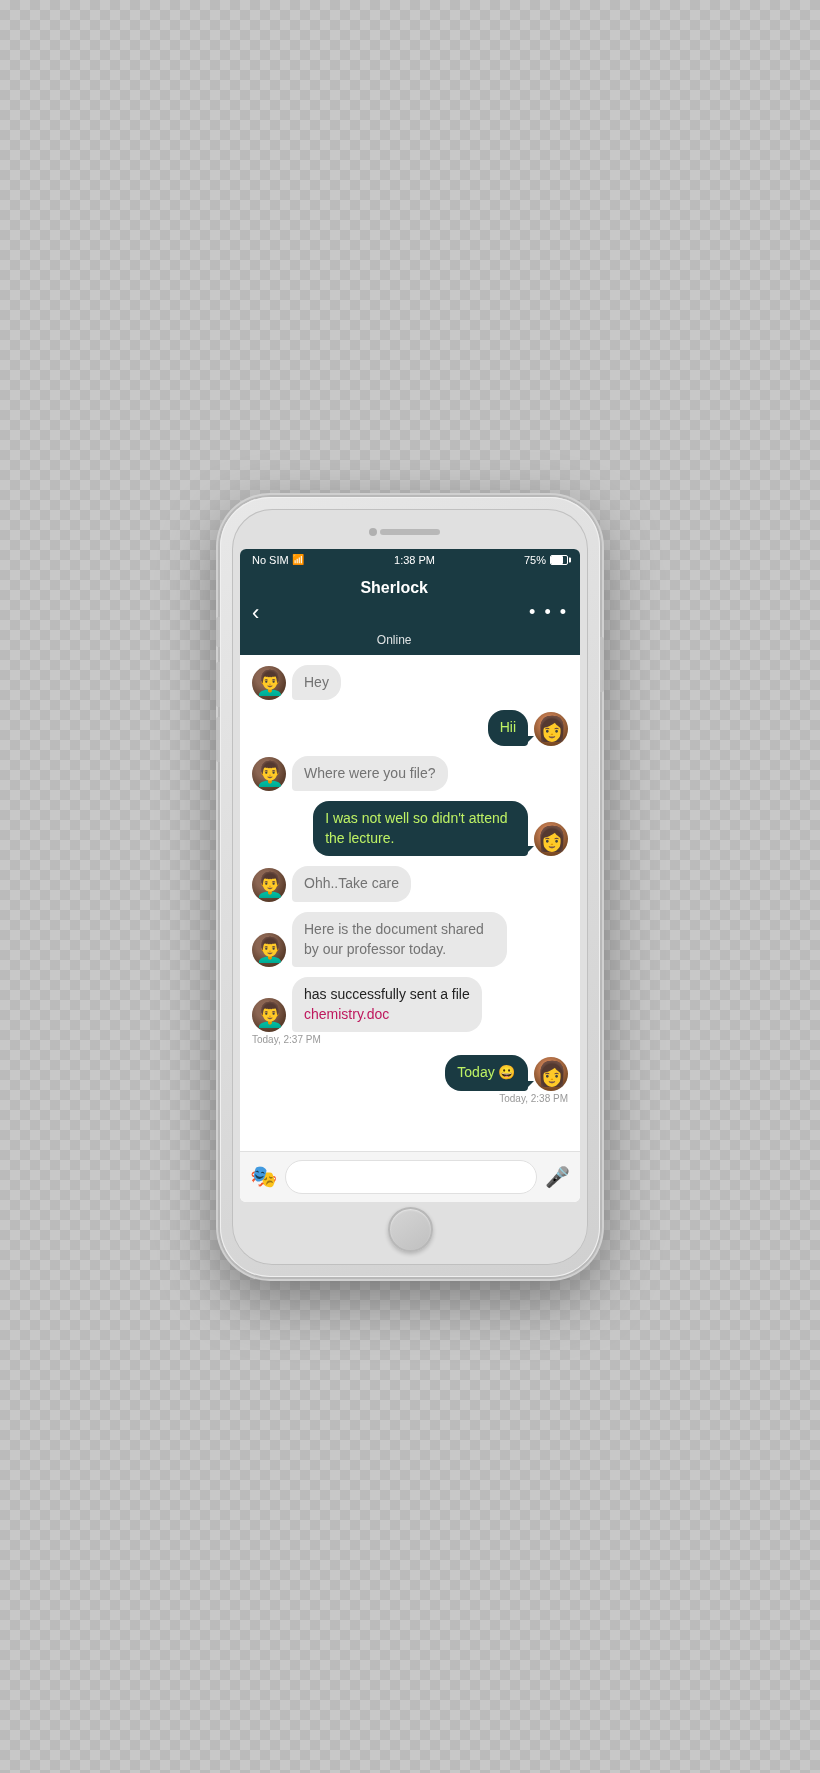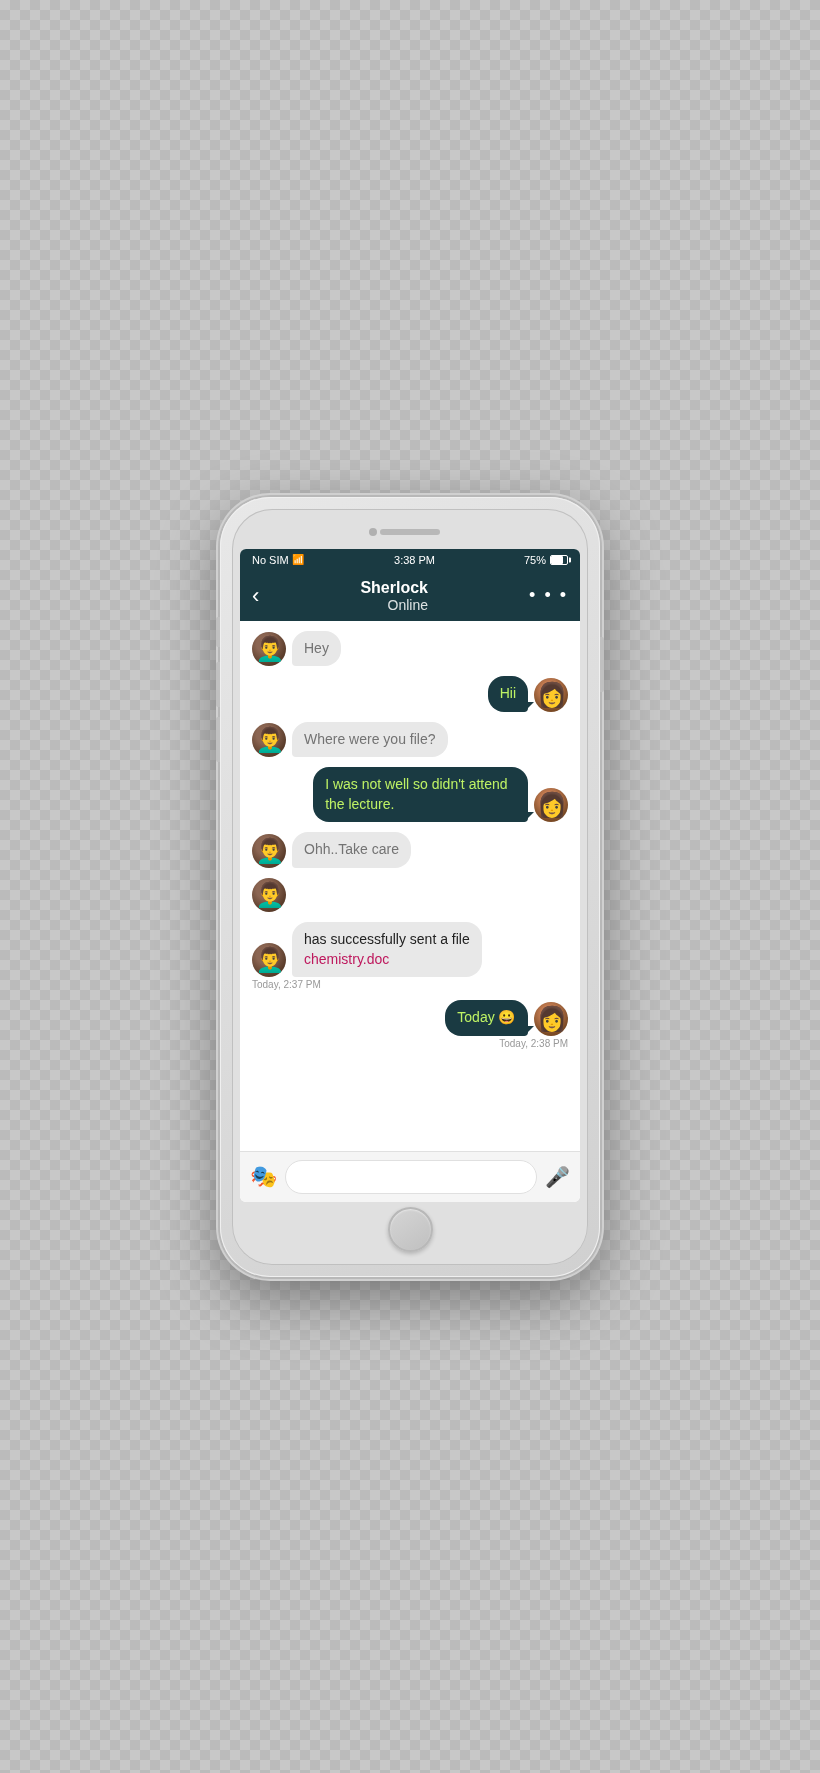--- a/index.html
+++ b/index.html
@@ -132,23 +132,23 @@
       display: flex;
       align-items: center;
       justify-content: space-between;
     }
     .header-back {
       font-size: 22px;
       color: white;
       cursor: pointer;
       font-weight: 300;
     }
-    .header-center { text-align: right; }
+    .header-center { text-align: center; }
     .header-name { font-size: 16px; font-weight: 600; }
-    .header-status { font-size: 14px; opacity: 0.85; }
+    .header-status { font-size: 12px; opacity: 0.85; margin-top: 36px; }
     .header-dots { font-size: 18px; letter-spacing: 2px; color: white; }
 
     
     .chat-body {
       flex: 1;
       background: white;
       overflow-y: auto;
       padding: 10px 12px;
       display: flex;
       flex-direction: column;
@@ -355,21 +355,21 @@
       <div class="phone-speaker"></div>
     </div>
 
     <div class="screen">
 
       <div class="status-bar">
         <div class="status-left">
           <span>No SIM</span>
           <span class="wifi-icon">📶</span>
         </div>
-        <span>3:38 PM</span>
+        <span>1:38 PM</span>
         <div class="status-right">
           <span>75%</span>
           <div class="battery">
             <div class="battery-bar">
                 <div class="battery-fill"></div>
               </div>
           </div>
         </div>
       </div>
 
@@ -425,20 +425,23 @@
             <div class="avatar-face"></div>
           </div>
           <div class="bubble left-bubble">
             <span>Ohh..Take care</span>
           </div>
         </div>
 
         <div class="msg-row">
           <div class="avatar avatar-left">
             <div class="avatar-face"></div>
+          </div>
+          <div class="bubble left-bubble">
+            <span>Here is the document shared by our professor today.</span>
           </div>
         </div>
 
         <div>
           <div class="msg-row">
             <div class="avatar avatar-left">
               <div class="avatar-face"></div>
             </div>
             <div class="bubble file-bubble">
               <div>has successfully sent a file</div>

